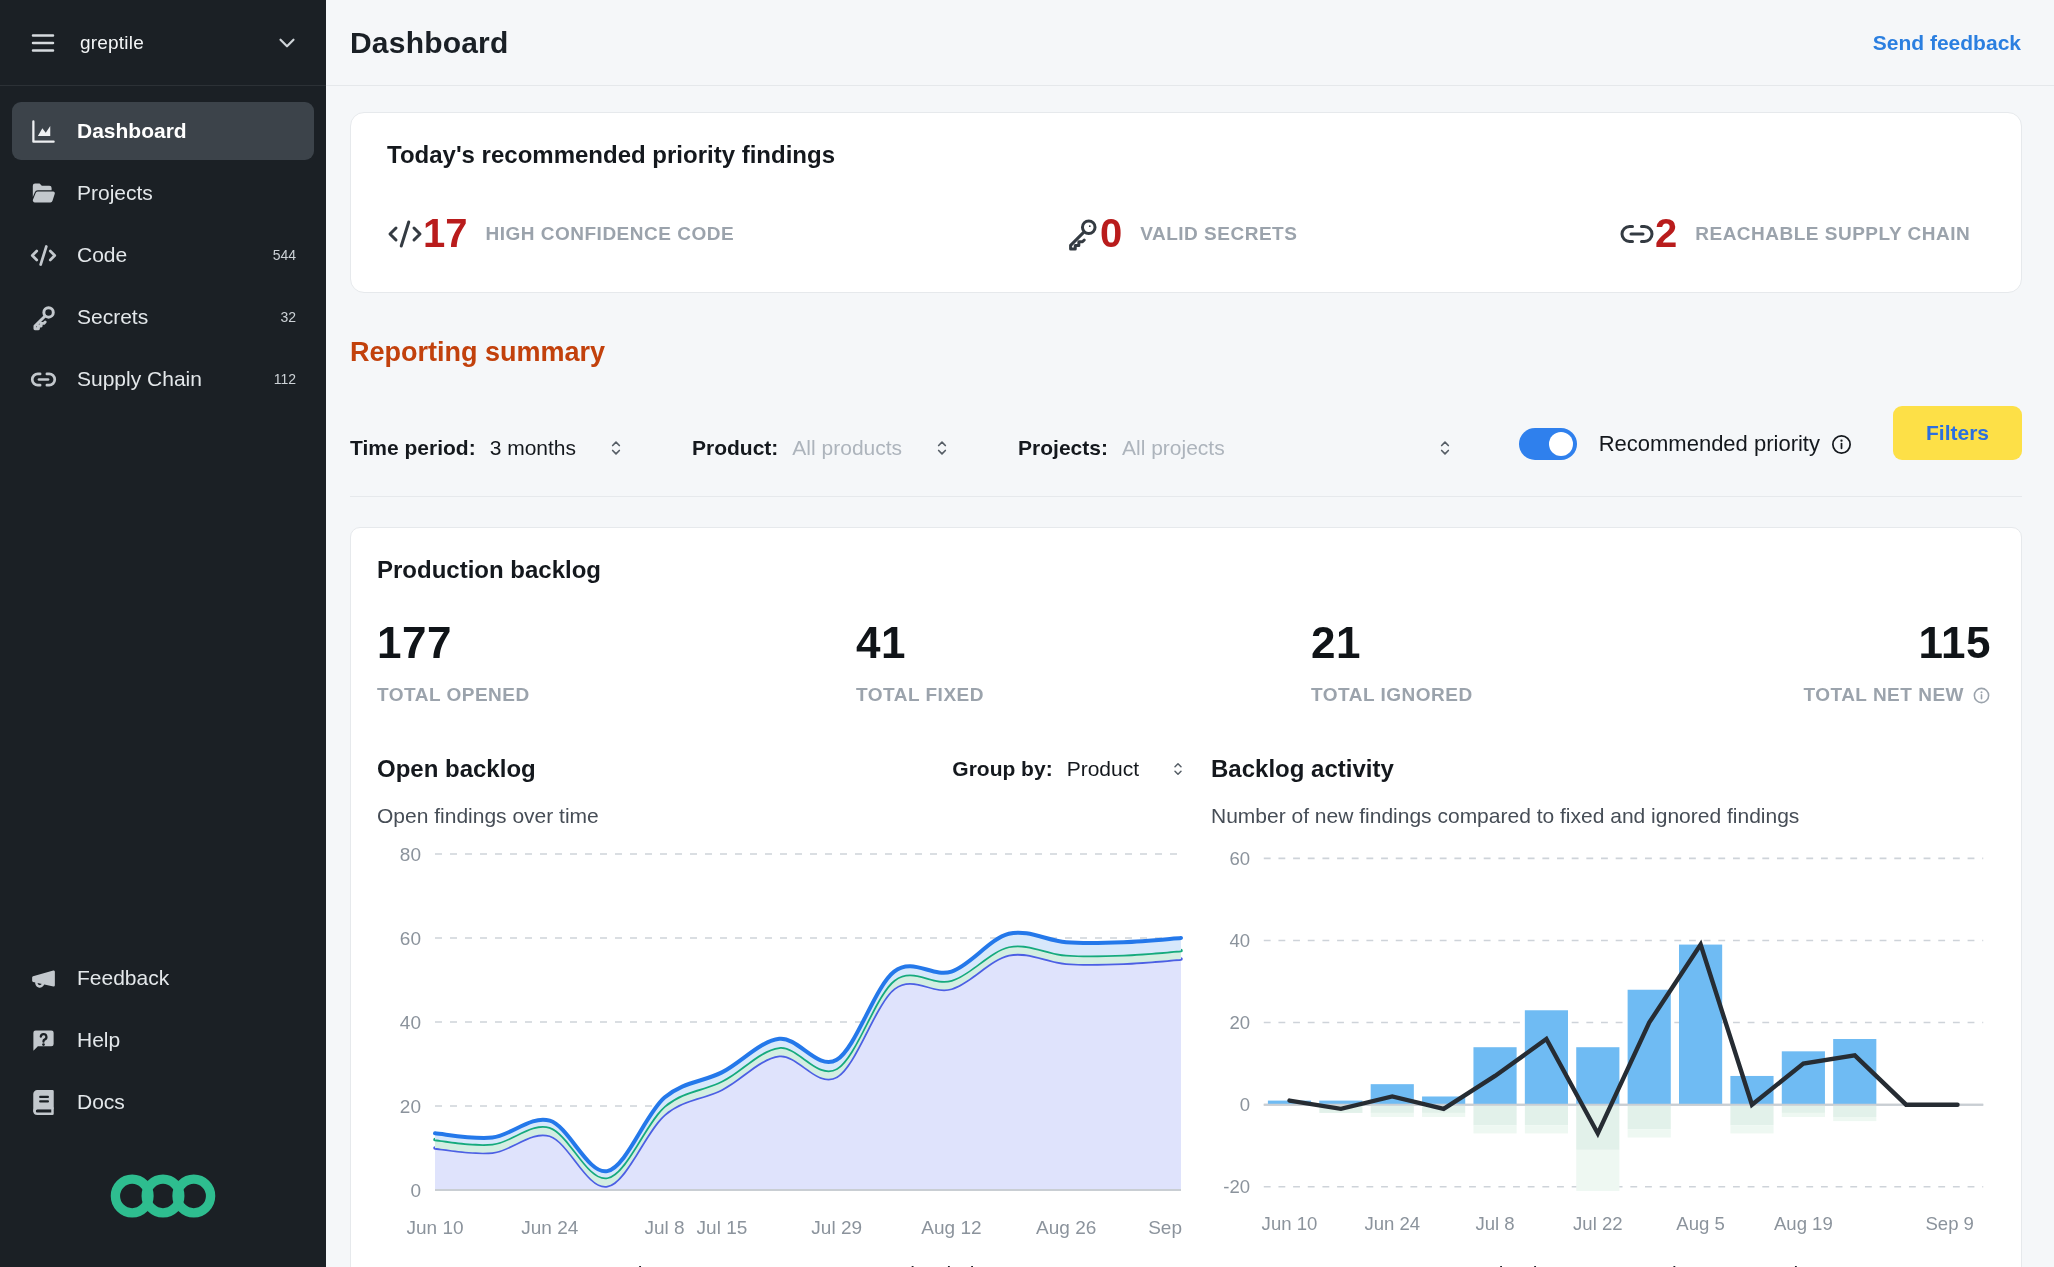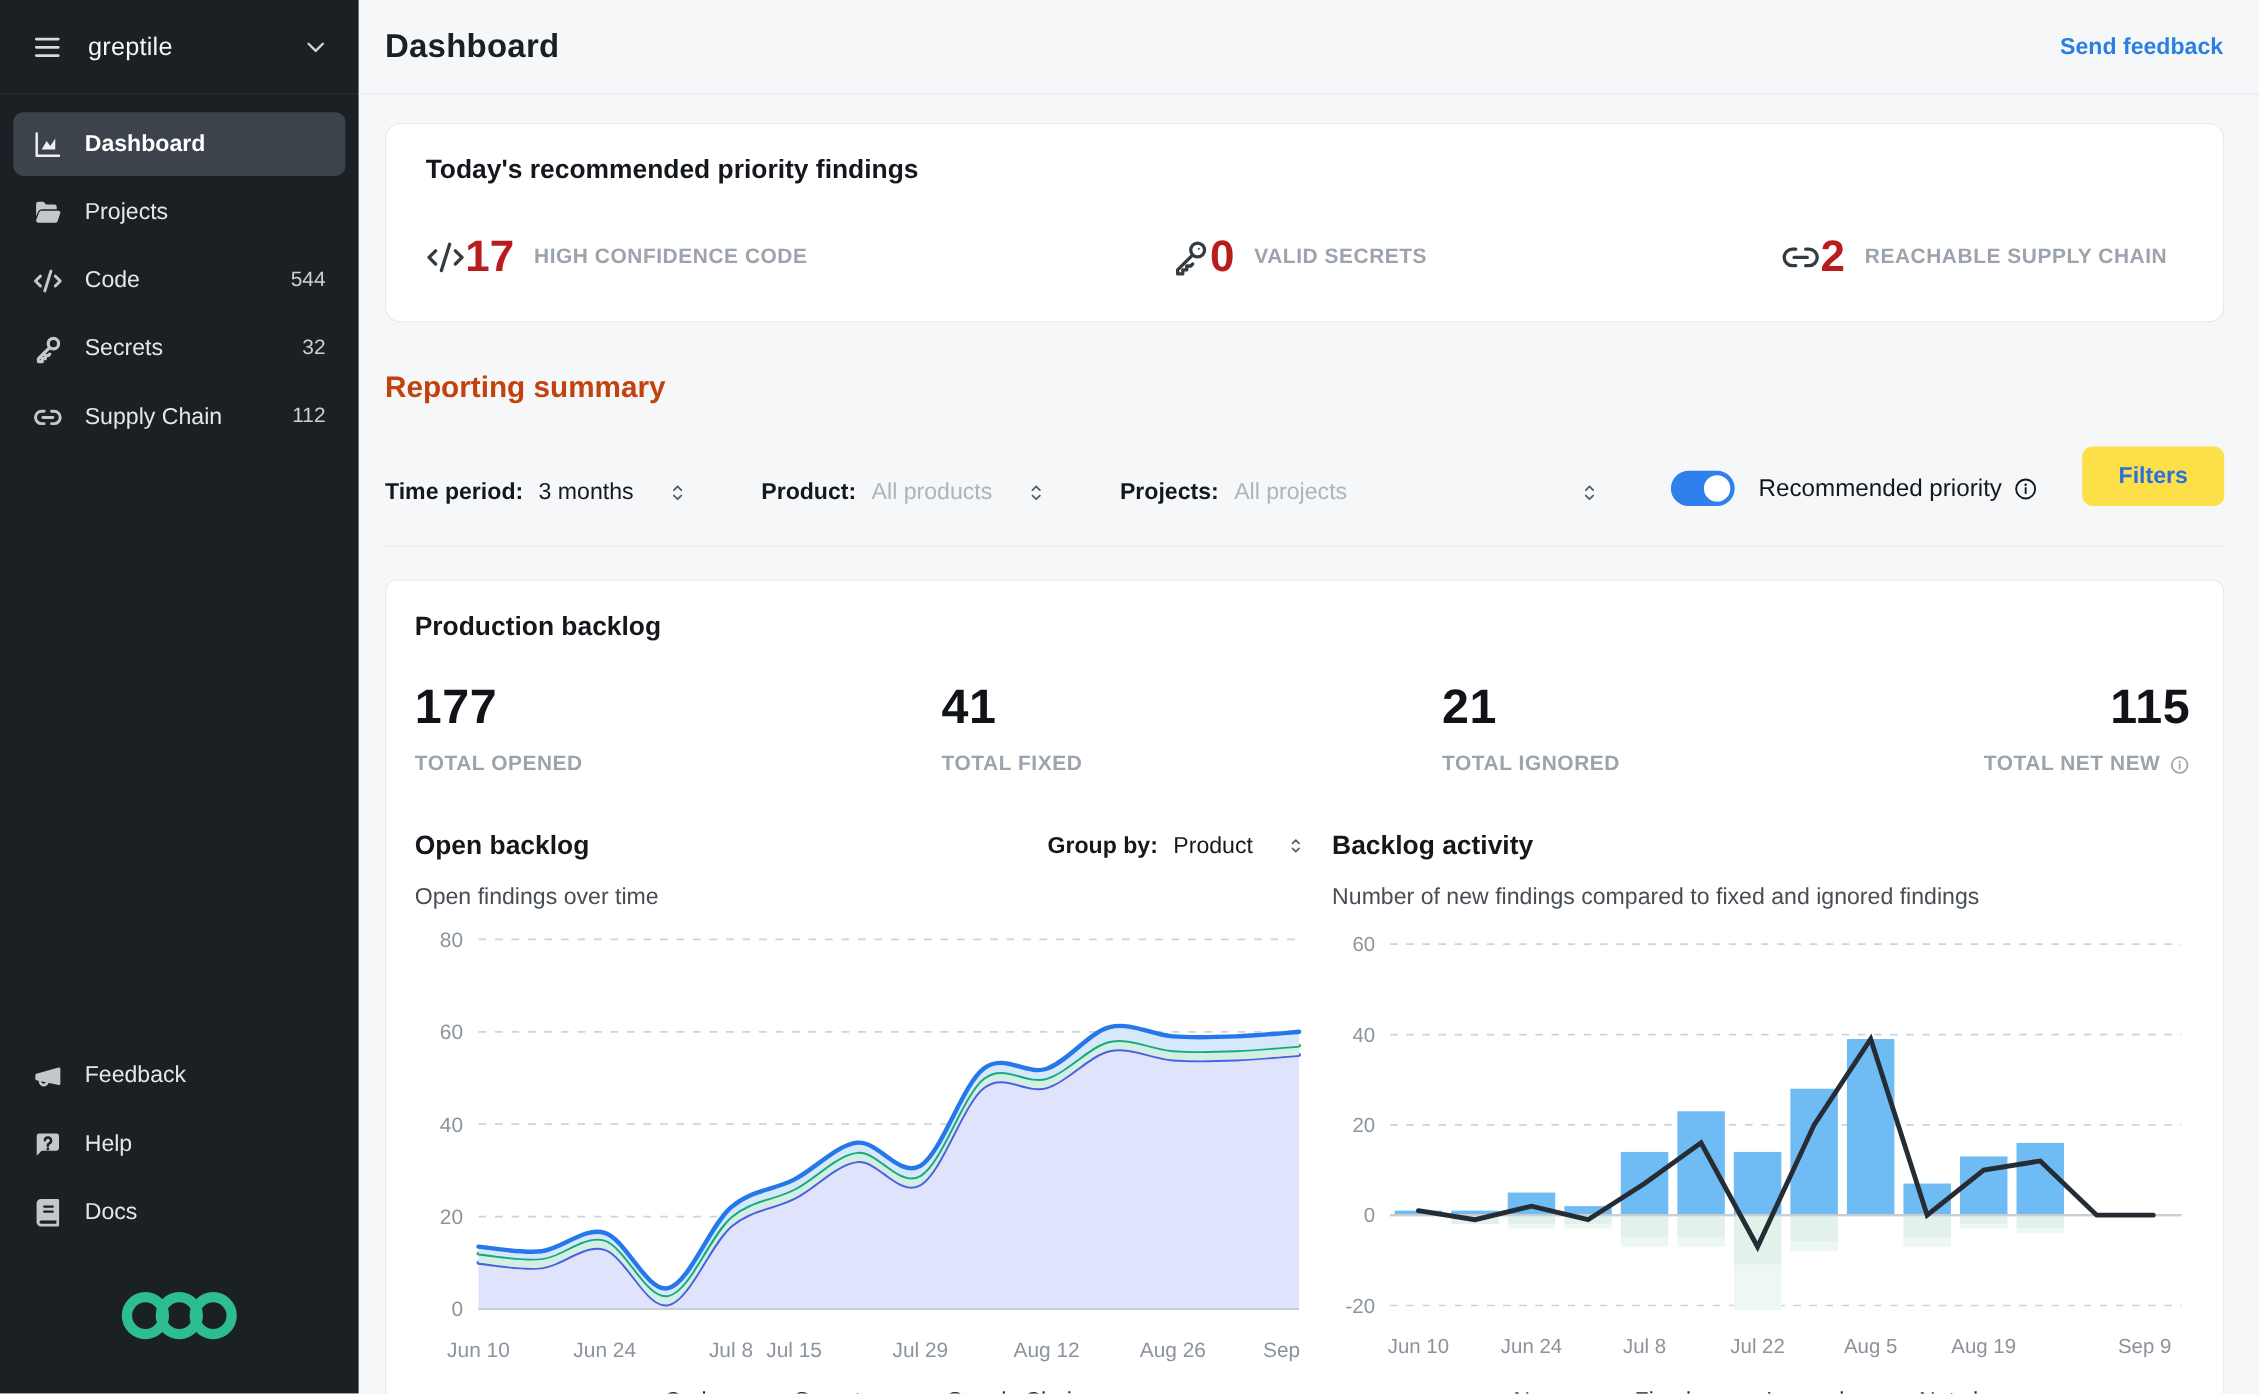--- a/index.html
+++ b/index.html
@@ -3,28 +3,28 @@
 <meta charset="utf-8">
 <style>
   html,body{margin:0;padding:0;background:#f5f7f9;}
   *{box-sizing:border-box;}
   .app{width:2054px;height:1267px;display:flex;overflow:hidden;background:#f5f7f9;font-family:"Liberation Sans",sans-serif;color:#14181d;}
   svg{display:block;}
   
   .sidebar{flex:0 0 326px;width:326px;background:#1b2025;color:#e7eaec;display:flex;flex-direction:column;}
   .brand{height:86px;flex:0 0 86px;display:flex;align-items:center;gap:22px;padding:0 26px 0 28px;border-bottom:1px solid rgba(255,255,255,.08);cursor:pointer;}
   .brand .icon{color:#d6dade;}
-  .brand-name{font-size:23px;color:#f4f6f7;letter-spacing:.2px;text-align:center;}
+  .brand-name{font-size:19px;color:#f4f6f7;letter-spacing:.2px;text-align:center;}
   .brand-chev{margin-left:auto;color:#cfd4d8;}
   .nav{padding:16px 12px 0;}
   .nav-item{display:flex;align-items:center;gap:20px;height:58px;padding:0 18px;border-radius:9px;font-size:21px;color:#e3e7ea;margin-bottom:4px;cursor:pointer;}
   .nav-item .icon{width:27px;height:27px;color:#c3c8cd;flex:0 0 27px;}
   .nav-item.active{background:#3c434a;font-weight:700;color:#fff;}
   .nav-item.active .icon{color:#eef0f2;}
-  .nav-count{margin-left:auto;font-size:19px;color:#ccd1d6;font-weight:400;}
+  .nav-count{margin-left:auto;font-size:14px;color:#ccd1d6;font-weight:400;}
   .sidebar-bottom{margin-top:auto;padding:0 12px 0;}
   .logo{display:flex;justify-content:center;padding:28px 0 38px;}
   
   .main{flex:1;display:flex;flex-direction:column;min-width:0;}
   .header{height:86px;flex:0 0 86px;display:flex;align-items:center;justify-content:space-between;padding:0 33px 0 24px;border-bottom:1px solid #e5e8eb;}
   .header h1{font-size:30px;margin:0;color:#1a2026;font-weight:700;letter-spacing:.2px;}
   .feedback-link{color:#2b7fe0;font-weight:700;font-size:21px;text-decoration:none;cursor:pointer;}
   .content{padding:26px 32px 0 24px;}
   .card{background:#fff;border:1px solid #e6e9ec;border-radius:10px;}
   

